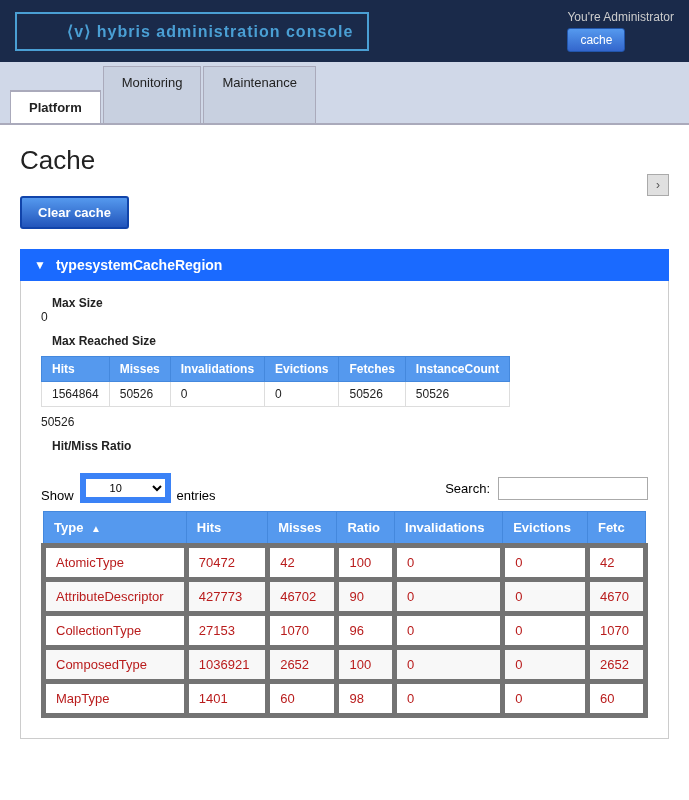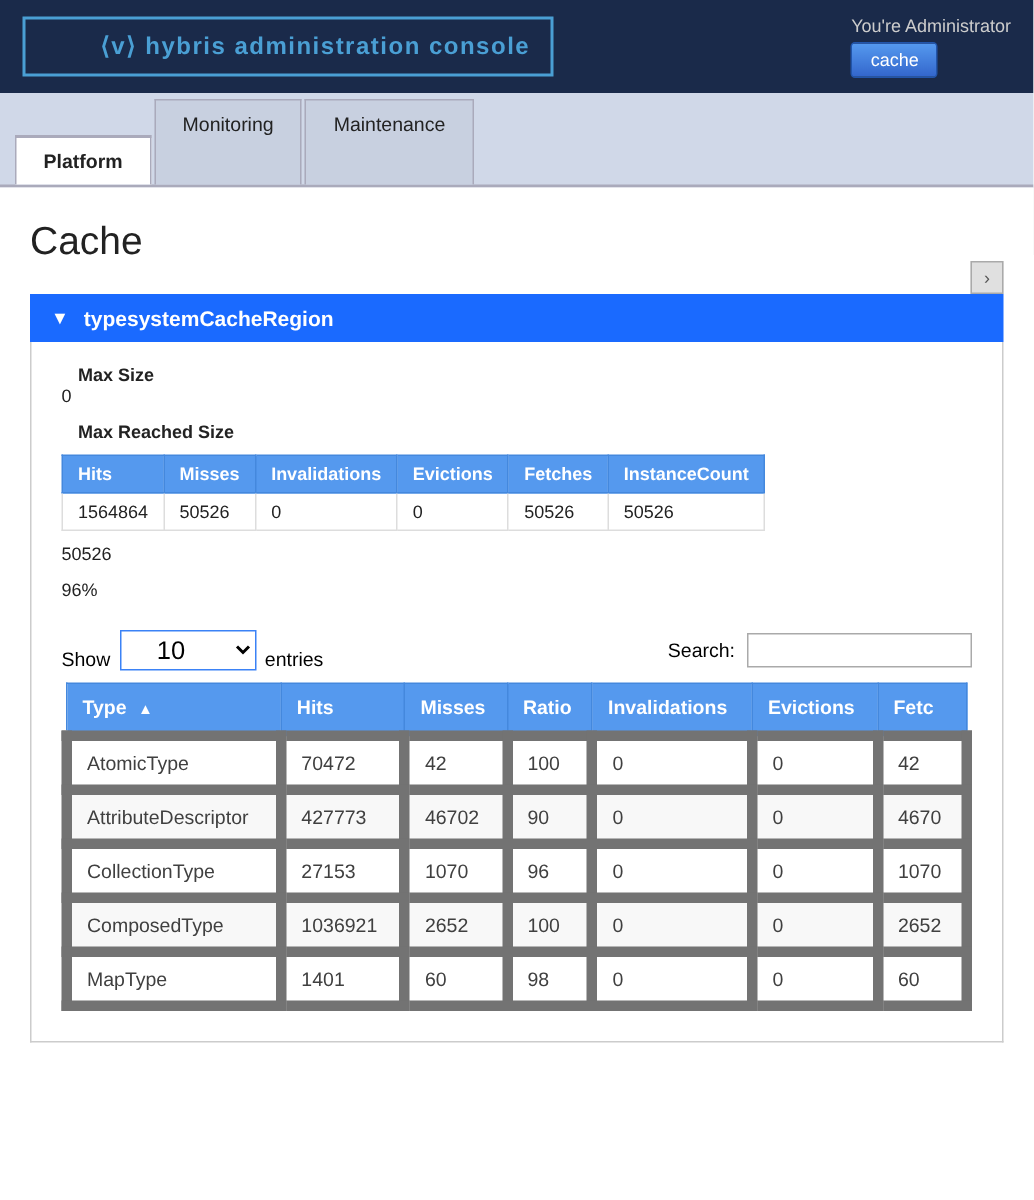--- a/index.html
+++ b/index.html
@@ -155,23 +155,23 @@
       align-items: center;
       margin: 20px 0 8px;
     }
     .show-entries {
       display: flex;
       align-items: flex-end;
       gap: 6px;
       font-size: 13px;
     }
     .entries-select {
-      border: 1px solid #3b82f6;
+      border: 6px solid #3b82f6;
       padding: 2px 20px;
-      font-size: 17px;
+      font-size: 11px;
       background: #fff;
     }
     .search-area {
       display: flex;
       align-items: center;
       gap: 8px;
       font-size: 13px;
     }
     .search-input {
       border: 1px solid #aaa;
@@ -193,22 +193,22 @@
       text-align: left;
       white-space: nowrap;
       margin-top: 12px;
     }
     .data-table th .sort-arrow {
       margin-left: 4px;
       font-size: 10px;
     }
     .data-table td {
       padding: 7px 10px;
-      border: 7px solid #737373;
-      color: #404040;
+      border: 5px solid #737373;
+      color: #b91c1c;
     }
     .data-table tr:nth-child(even) td { background: #f8f8f8; }
     .data-table tr:nth-child(odd) td { background: #fff; }
   </style>
 </head>
 <body>
 
 <div class="header">
   <div class="logo">
     <span>⟨v⟩ hybris administration console</span>
@@ -224,20 +224,21 @@
   <div class="nav-item">Monitoring</div>
   <div class="nav-item">Maintenance</div>
 </div>
 
 <div class="content">
   <div style="display:flex; justify-content:space-between; align-items:flex-end;">
     <h1 class="page-title">Cache</h1>
     <div class="sidebar-toggle">›</div>
   </div>
 
+  <button class="clear-cache-btn">Clear cache</button>
 
   
   <div>
     <div class="cache-region-header">
       <span class="arrow">▼</span>
       <span>typesystemCacheRegion</span>
     </div>
 
     <div class="region-body">
       <div class="stat-row">
@@ -266,21 +267,21 @@
               <td>0</td>
               <td>50526</td>
               <td>50526</td>
             </tr>
           </tbody>
         </table>
         <div class="stat-value">50526</div>
       </div>
 
       <div class="stat-row">
-        <div class="stat-value">96%</div>
+        <div class="stat-label">Hit/Miss Ratio</div>
       </div>
 
       <div class="table-controls">
         <div class="show-entries">
           <span>Show</span>
           <select class="entries-select">
             <option>10</option>
             <option>25</option>
             <option>50</option>
             <option>100</option>

